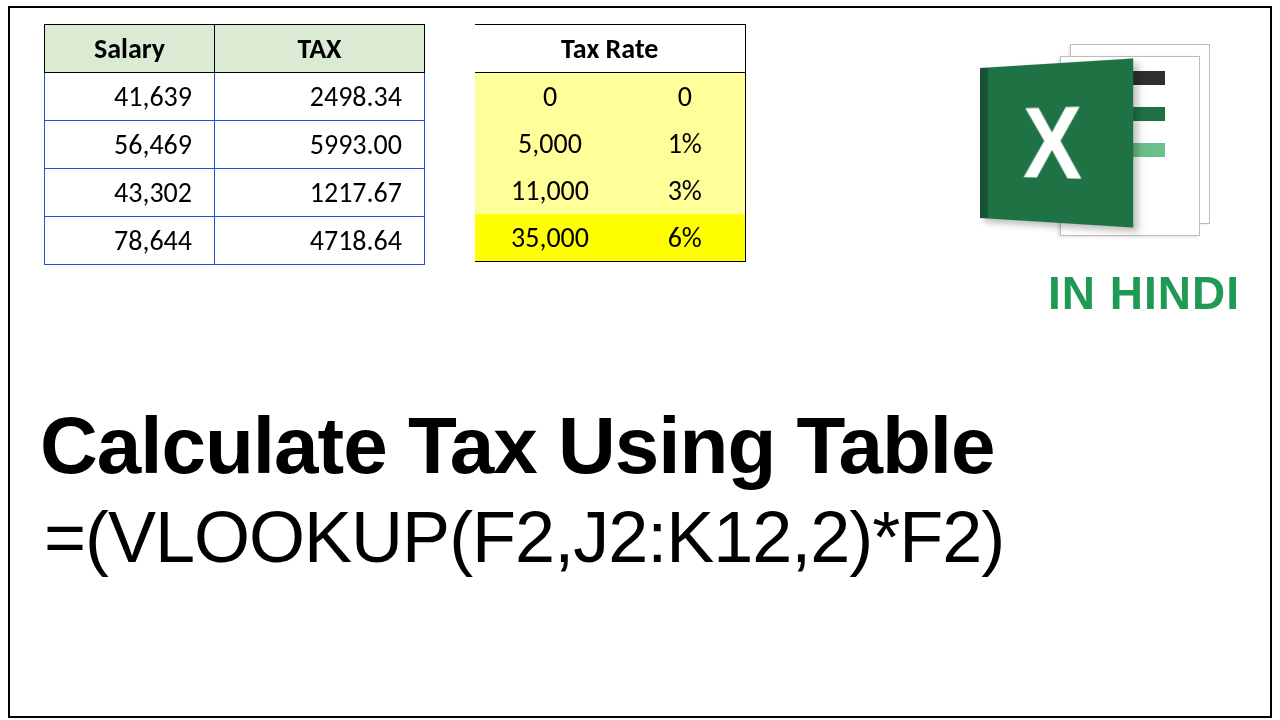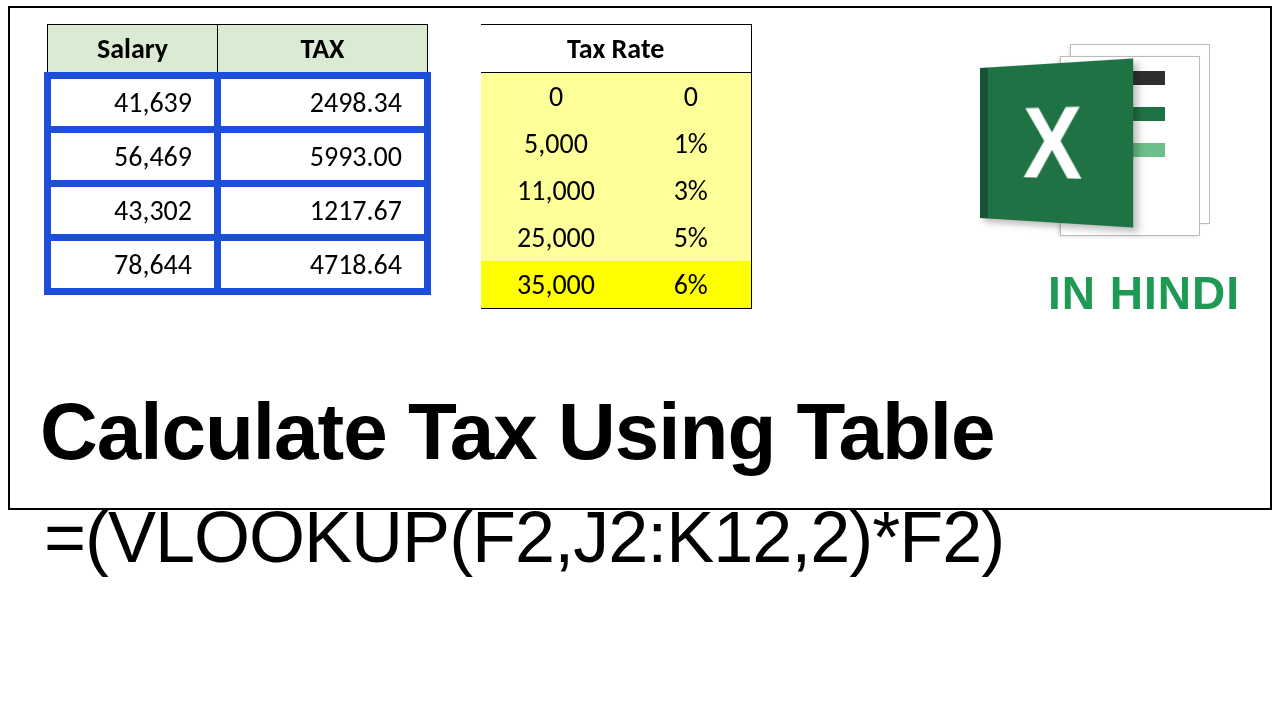--- a/index.html
+++ b/index.html
@@ -6,21 +6,21 @@
   body {
     width: 1280px;
     height: 720px;
     background: #fff;
     font-family: Calibri, Arial, sans-serif;
     position: relative;
   }
   .frame {
     position: absolute;
     top: 6px; left: 8px;
-    width: 1264px; height: 504px;
+    width: 1264px; height: 712px;
     border: 2px solid #000;
     background: #fff;
     text-decoration: underline;
   }
   .tables-area {
     position: absolute;
     top: 16px; left: 34px;
     display: flex;
     align-items: flex-start;
   }
@@ -30,21 +30,21 @@
   }
   .salary-table th {
     background: #dbead3;
     border: 1px solid #000;
     font-weight: 700;
     font-size: 28px;
     padding: 6px 20px;
     text-align: center;
   }
   .salary-table td {
-    border: 7px solid #1d4ed8;
+    border: 1px solid #1d4ed8;
     font-size: 28px;
     padding: 6px 22px 6px 0;
     text-align: right;
   }
   .salary-table th.col-salary, .salary-table td.col-salary { width: 170px; }
   .salary-table th.col-tax, .salary-table td.col-tax { width: 210px; }
   
   .gap { width: 50px; }
   
   .rate-table {
@@ -119,21 +119,21 @@
     right: 30px; top: 258px;
     color: #1f9a55;
     font-weight: 700;
     font-size: 46px;
     font-family: Arial, sans-serif;
     letter-spacing: 1px;
   }
 
   .headline {
     position: absolute;
-    left: 30px; top: 378px;
+    left: 30px; top: 392px;
     font-size: 80px;
     font-weight: 700;
     color: #000;
     font-family: Arial, Helvetica, sans-serif;
     letter-spacing: -1px;
   }
   .formula {
     position: absolute;
     left: 34px; top: 488px;
     font-size: 72px;
@@ -189,24 +189,20 @@
           <td class="col-thresh">0</td>
           <td class="col-rate">0</td>
         </tr>
         <tr class="rate-row-light">
           <td class="col-thresh">5,000</td>
           <td class="col-rate">1%</td>
         </tr>
         <tr class="rate-row-light">
           <td class="col-thresh">11,000</td>
           <td class="col-rate">3%</td>
-        </tr>
-        <tr class="rate-row-light">
-          <td class="col-thresh">25,000</td>
-          <td class="col-rate">5%</td>
         </tr>
         <tr class="rate-row-bright last-row">
           <td class="col-thresh">35,000</td>
           <td class="col-rate">6%</td>
         </tr>
       </tbody>
     </table>
   </div>
 
   <div class="excel-icon">

